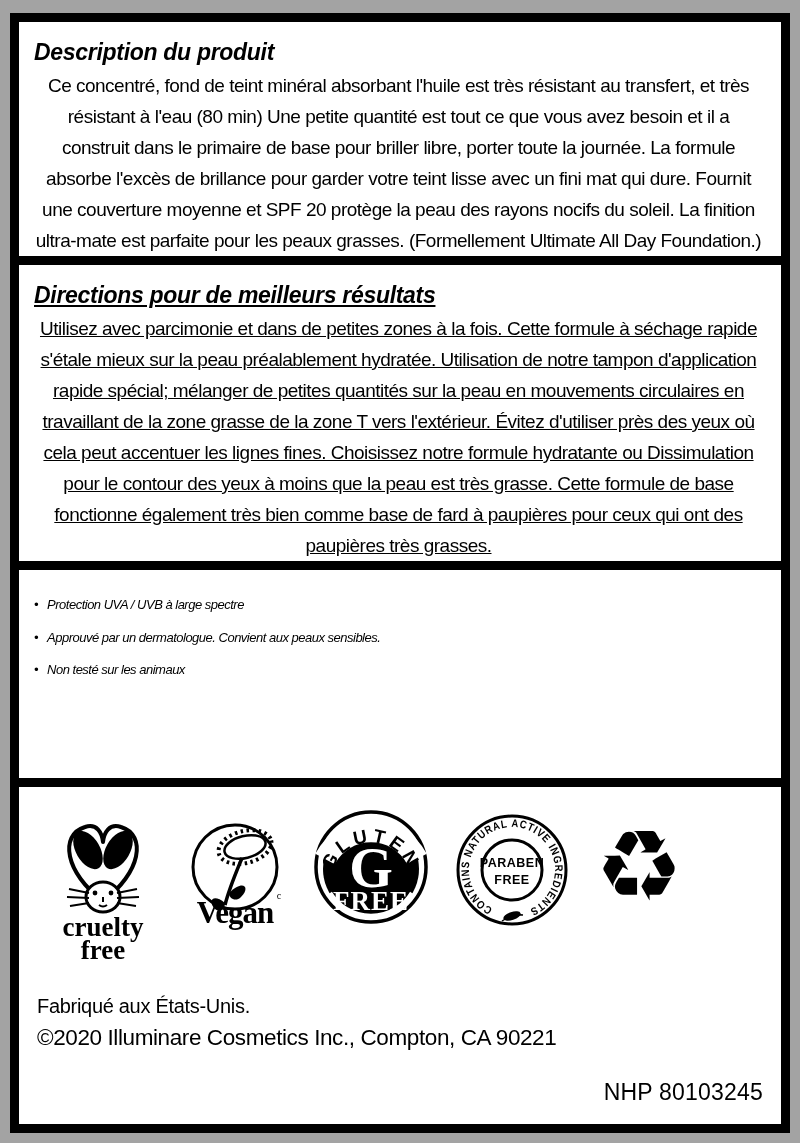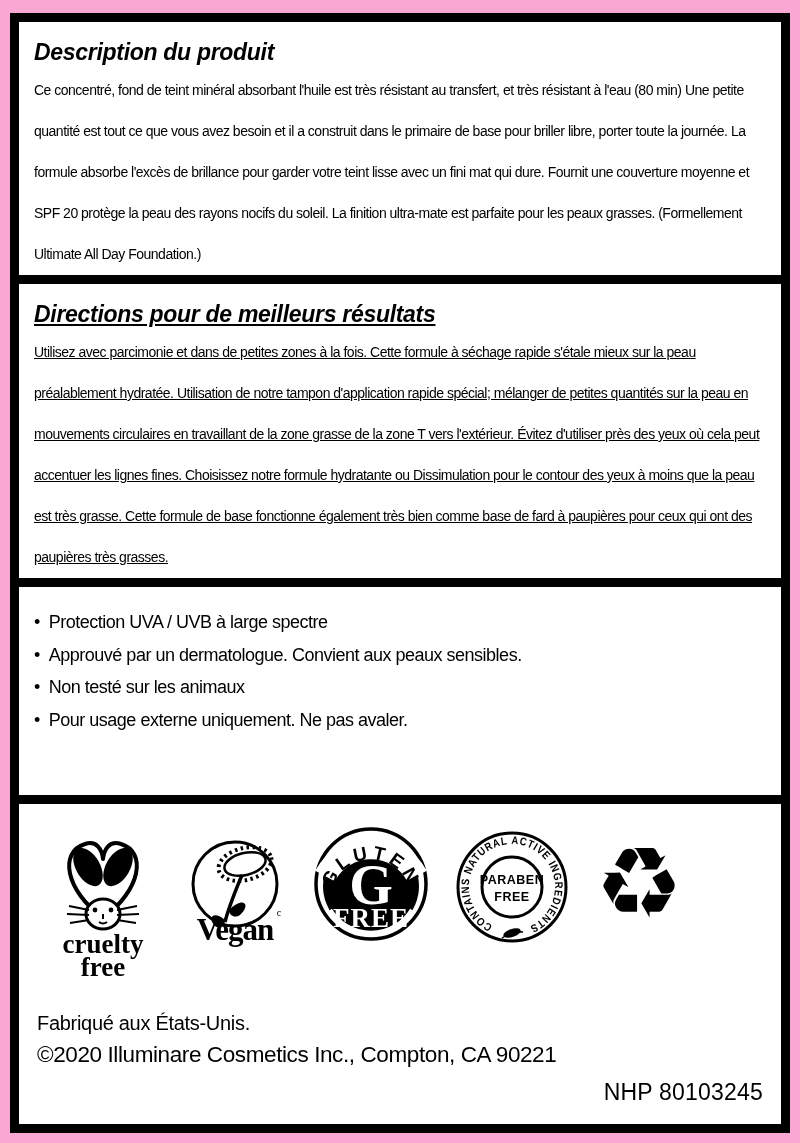--- a/index.html
+++ b/index.html
@@ -1,21 +1,21 @@
 <!DOCTYPE html>
 <html><head>
 <meta charset="utf-8">
 <style>
   * { margin: 0; padding: 0; box-sizing: border-box; }
   html, body { background: #fff; }
   .page {
     position: relative;
     width: 800px;
     height: 1143px;
-    background: #f9a8d4;
+    background: #a3a3a3;
     font-family: "Liberation Sans", "DejaVu Sans", sans-serif;
     color: #000;
     overflow: hidden;
   }
   .label {
     position: absolute;
     left: 10px; top: 13px;
     width: 780px; height: 1120px;
     border: 9px solid #000;
     background: #fff;
@@ -40,30 +40,32 @@
   }
   h2.sec-heading {
     font-size: 23px;
     font-weight: bold;
     font-style: italic;
     letter-spacing: -0.3px;
     margin: 0 0 4px 0;
     line-height: 28px;
   }
   p.sec-body {
-    font-size: 14px;
-    line-height: 41px;
+    font-size: 19px;
+    line-height: 31px;
     letter-spacing: -0.5px;
+    text-align: center;
   }
   ul.bullets { list-style: none; margin-top: 3px; }
   ul.bullets li {
-    font-size: 18px;
+    font-size: 13px;
     line-height: 32.5px;
     letter-spacing: -0.5px;
     white-space: nowrap;
+    font-style: italic;
   }
   ul.bullets .bullet { margin-right: 9px; }
   .badges-row {
     display: flex;
     align-items: flex-start;
     gap: 26px;
     margin: 20px 0 0 28px;
     height: 160px;
   }
   .badge { flex: 0 0 auto; }
@@ -114,21 +116,20 @@
     <div class="sec sec-directions">
       <h2 class="sec-heading">Directions pour de meilleurs résultats</h2>
       <p class="sec-body">Utilisez avec parcimonie et dans de petites zones à la fois. Cette formule à séchage rapide s'étale mieux sur la peau préalablement hydratée. Utilisation de notre tampon d'application rapide spécial; mélanger de petites quantités sur la peau en mouvements circulaires en travaillant de la zone grasse de la zone T vers l'extérieur. Évitez d'utiliser près des yeux où cela peut accentuer les lignes fines. Choisissez notre formule hydratante ou Dissimulation pour le contour des yeux à moins que la peau est très grasse. Cette formule de base fonctionne également très bien comme base de fard à paupières pour ceux qui ont des paupières très grasses.</p>
     </div>
 
     <div class="sec sec-other">
       <ul class="bullets">
         <li><span class="bullet">•</span><span>Protection UVA / UVB à large spectre</span></li>
         <li><span class="bullet">•</span><span>Approuvé par un dermatologue. Convient aux peaux sensibles.</span></li>
         <li><span class="bullet">•</span><span>Non testé sur les animaux</span></li>
-        <li><span class="bullet">•</span><span>Pour usage externe uniquement. Ne pas avaler.</span></li>
       </ul>
     </div>
 
     <div class="sec sec-bottom">
       <div class="badges-row">
 
         <svg class="badge badge-cruelty" width="112" height="152" viewBox="0 0 112 152">
           <path d="M56,92 C18,64 12,26 38,18 C50,14 55,24 56,33 C57,24 62,14 74,18 C100,26 94,64 56,92 Z" fill="none" stroke="#000" stroke-width="4" stroke-linejoin="round"></path>
           <ellipse cx="41" cy="41" rx="12" ry="21" transform="rotate(-30 41 41)" fill="#000"></ellipse>
           <ellipse cx="71" cy="41" rx="12" ry="21" transform="rotate(30 71 41)" fill="#000"></ellipse>

